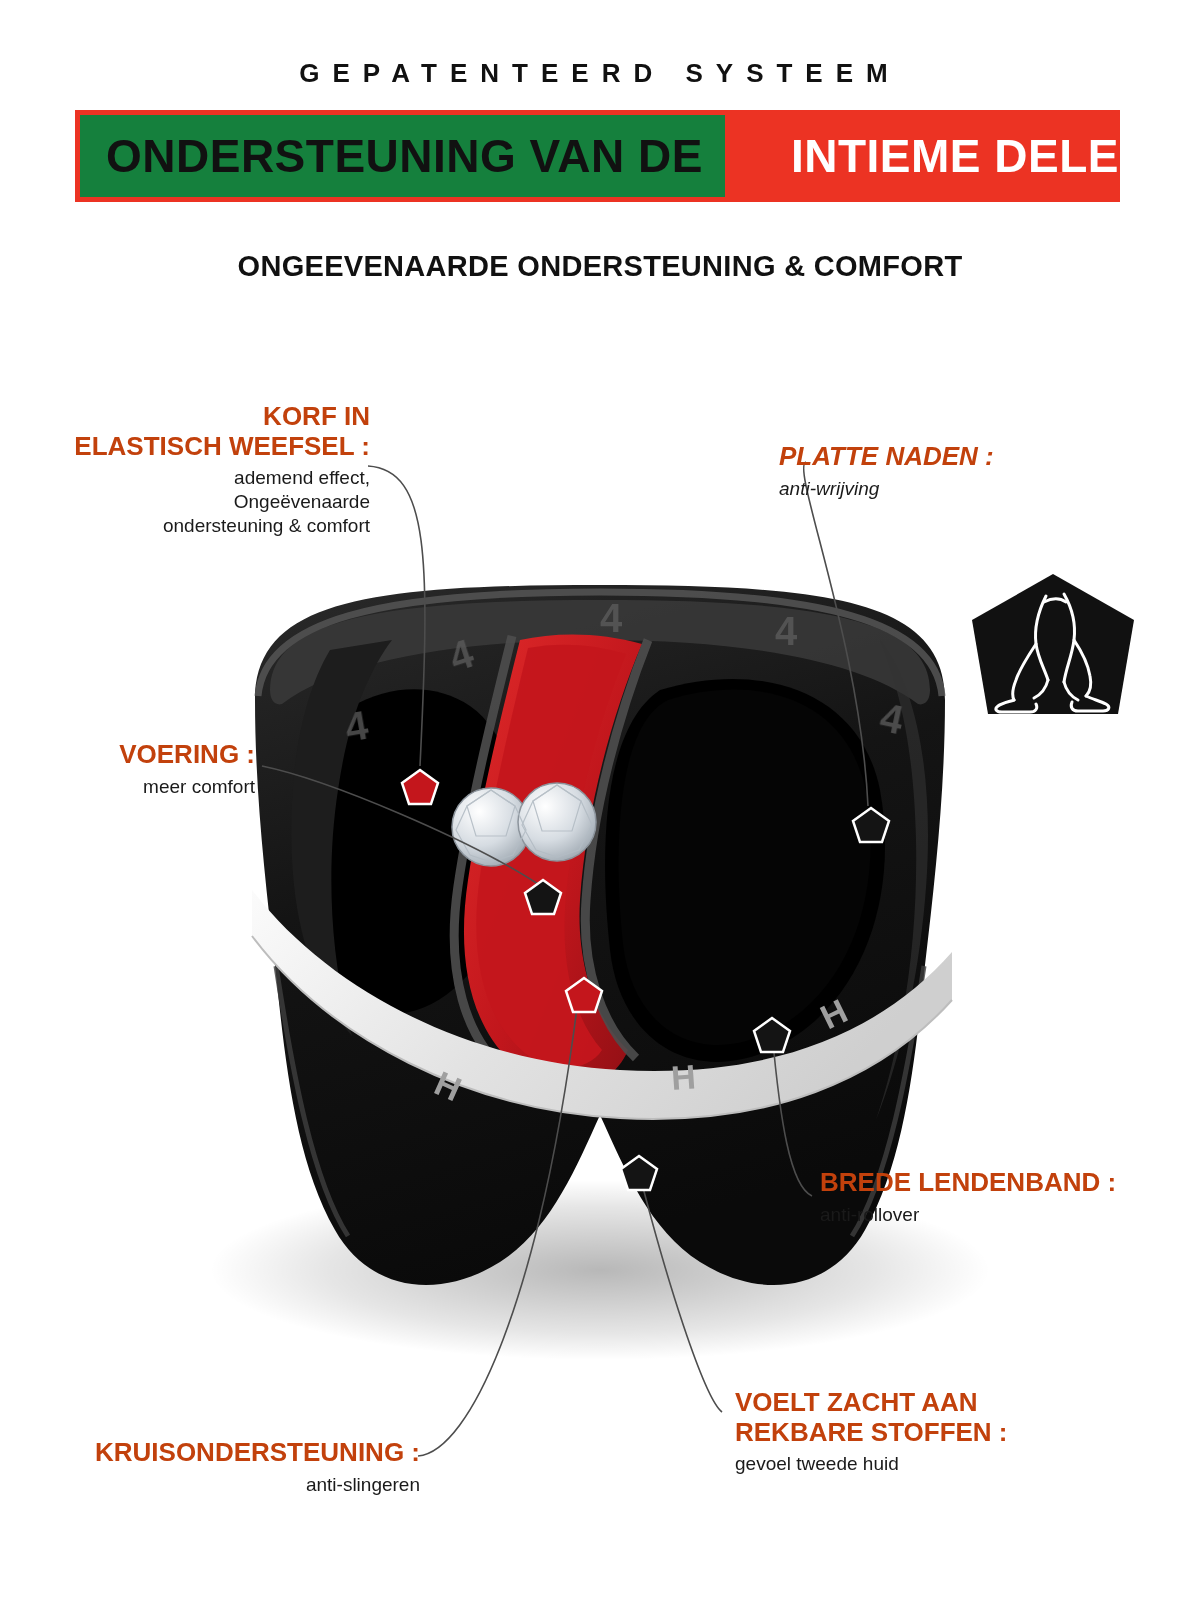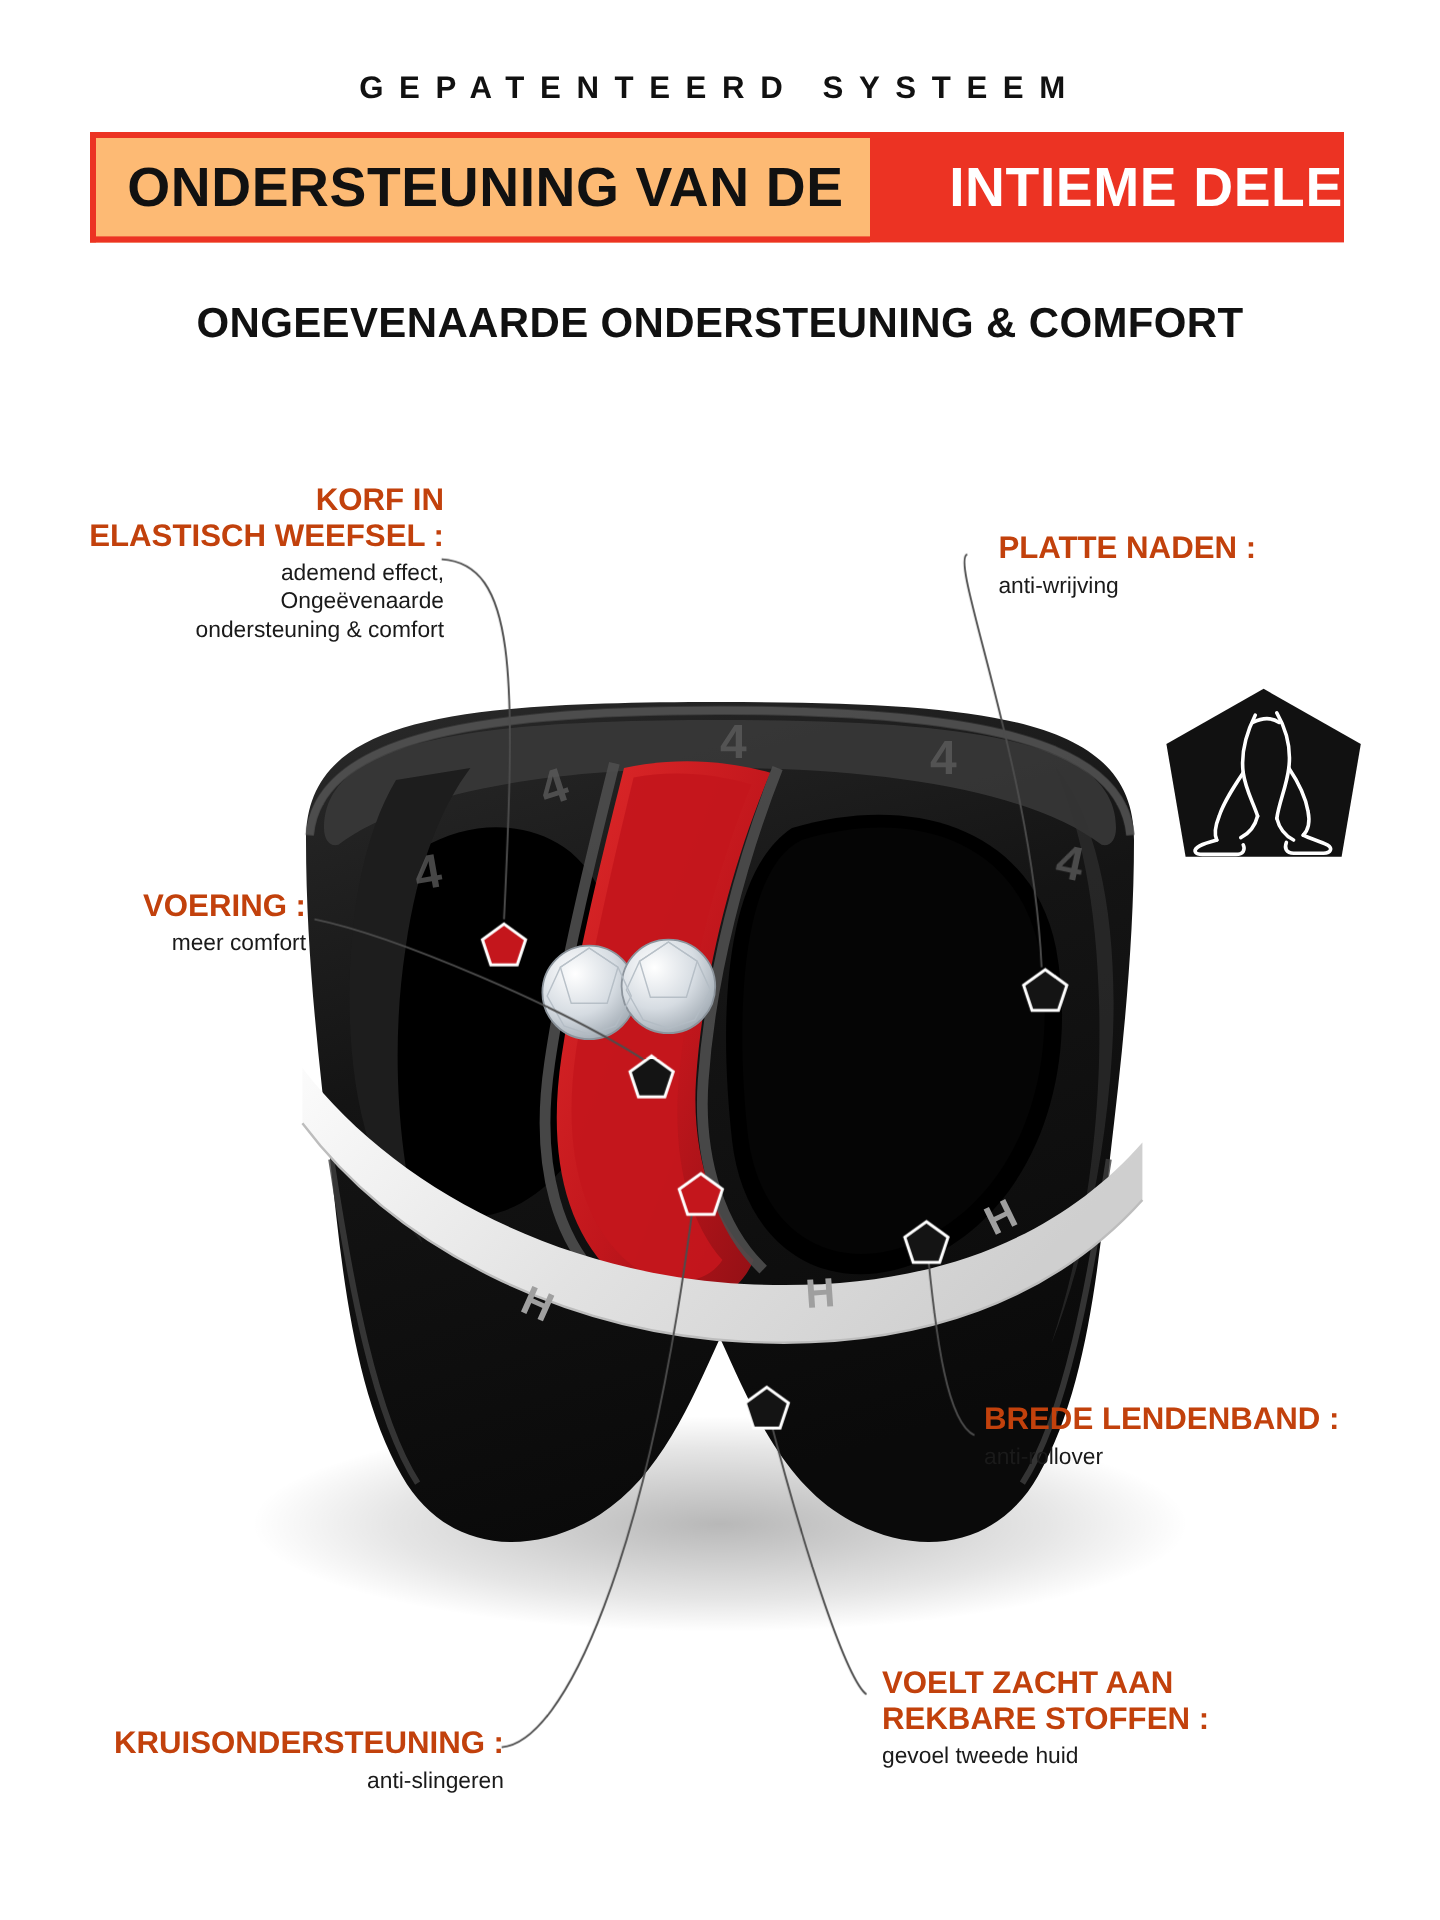--- a/index.html
+++ b/index.html
@@ -33,21 +33,21 @@
     position: absolute;
     top: 110px;
     left: 75px;
     width: 1045px;
     height: 92px;
     display: flex;
     align-items: stretch;
     background: #ec3323;
   }
   .title-left {
-    background: #fdba74;
+    background: #15803d;
     border: 5px solid #ec3323;
     border-right: none;
     display: flex;
     align-items: center;
     justify-content: center;
     padding: 0 22px 0 26px;
     flex: 0 0 auto;
   }
   .title-left span {
     font-size: 46px;
@@ -71,21 +71,21 @@
     color: #ffffff;
     white-space: nowrap;
   }
 
   .subtitle {
     position: absolute;
     top: 250px;
     left: 0;
     width: 1200px;
     text-align: center;
-    font-size: 35px;
+    font-size: 29px;
     font-weight: 700;
     color: #111111;
     letter-spacing: 0.3px;
   }
 
   
   .diagram {
     position: absolute;
     top: 0;
     left: 0;
@@ -119,21 +119,21 @@
     margin-top: 5px;
     white-space: pre-line;
   }
   .align-right { text-align: right; }
   .align-left { text-align: left; }
 
   
   #callout-korf   { top: 402px; left: 10px;  width: 360px; }
   #callout-voering{ top: 740px; left: 10px;  width: 245px; }
   #callout-kruis  { top: 1438px; left: 20px; width: 400px; }
-  #callout-platte { top: 442px; left: 832px; width: 330px; }
+  #callout-platte { top: 442px; left: 779px; width: 330px; font-style: italic; }
   #callout-brede  { top: 1168px; left: 820px; width: 330px; }
   #callout-zacht  { top: 1388px; left: 735px; width: 330px; }
 
   
   .leg-badge {
     position: absolute;
     top: 572px;
     left: 968px;
     width: 170px;
     height: 160px;

